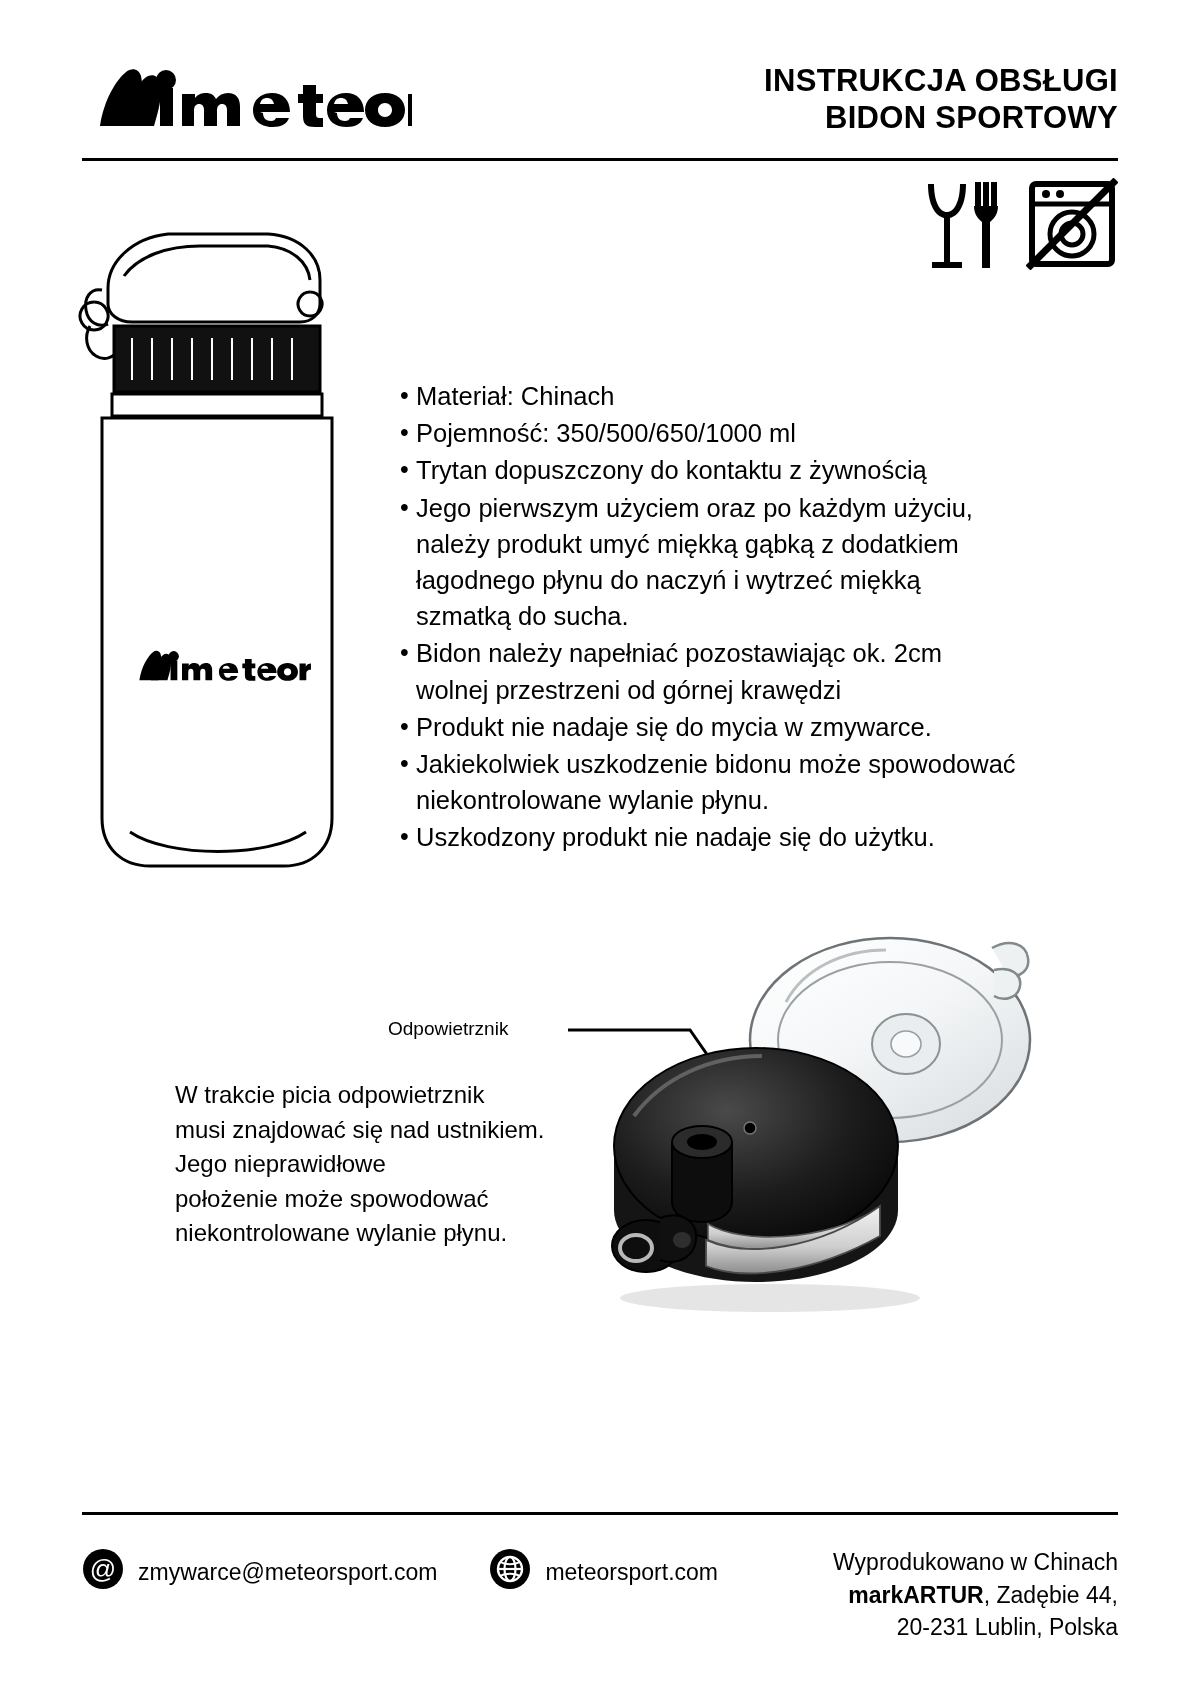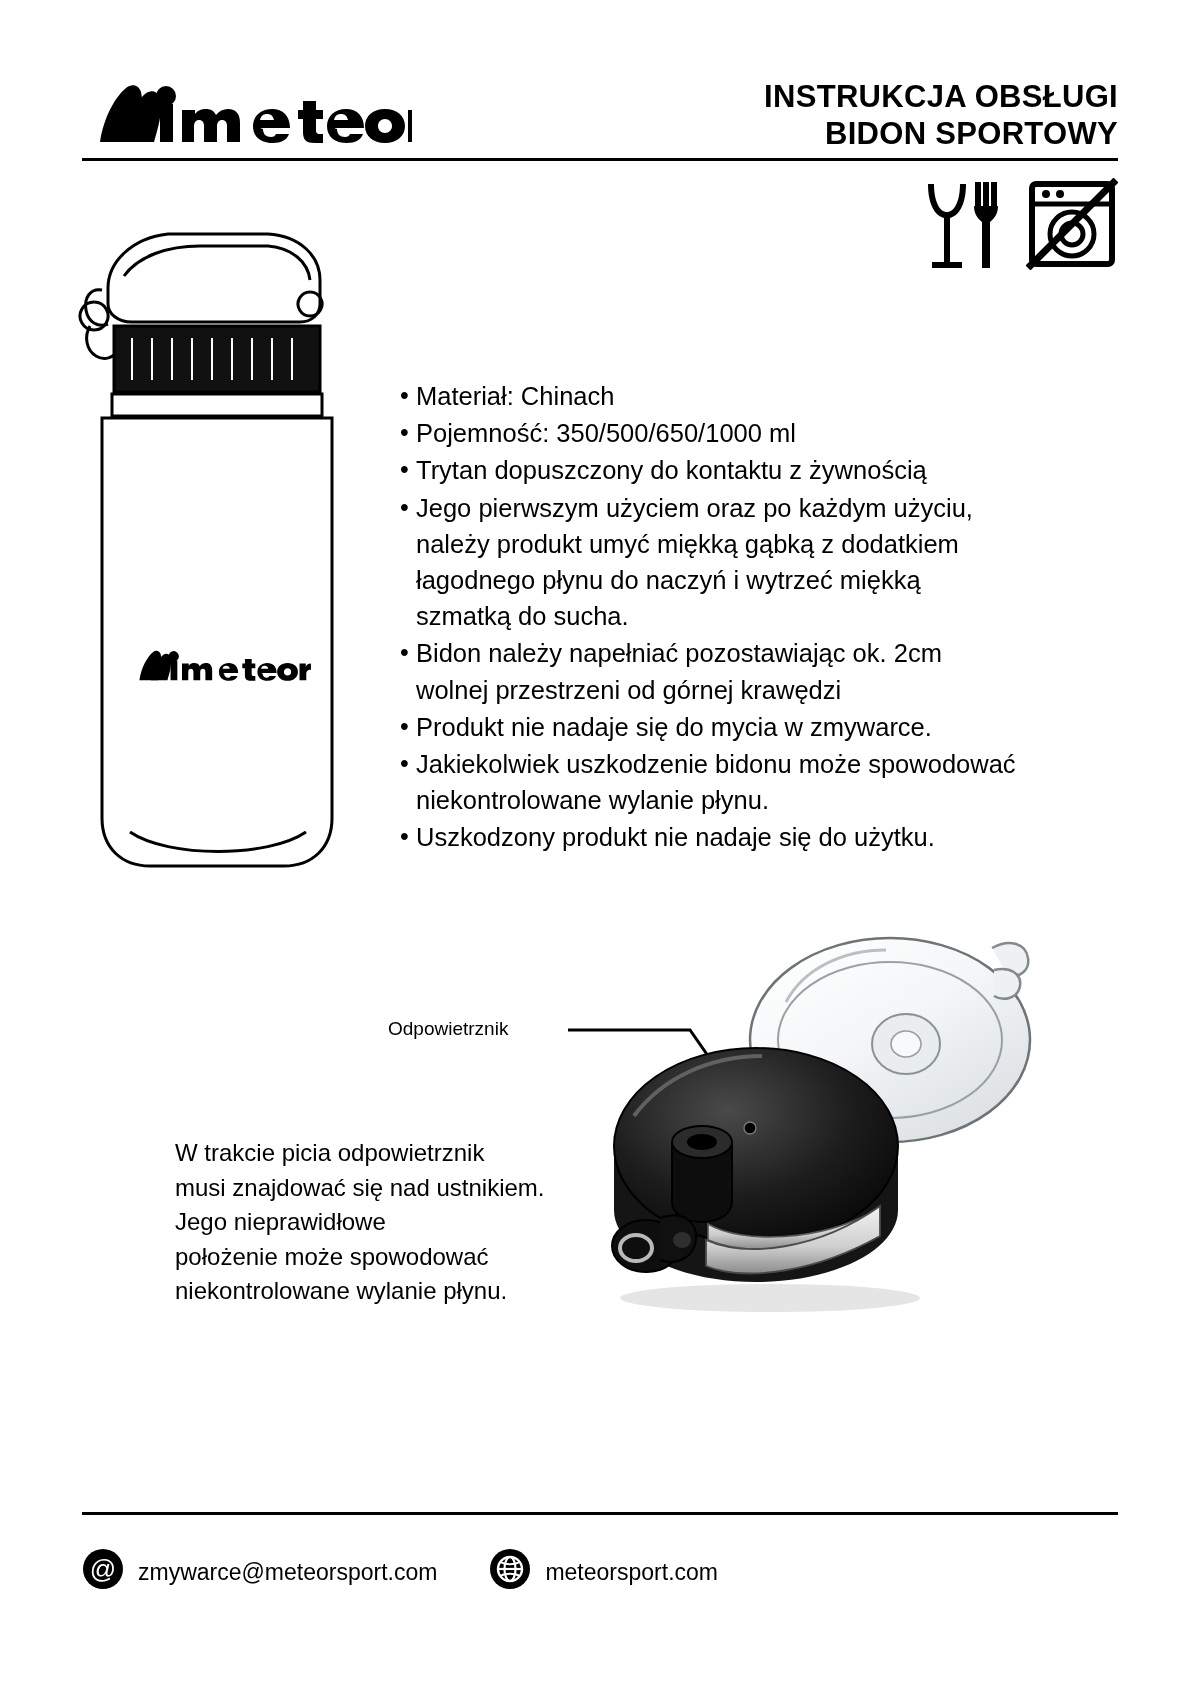--- a/index.html
+++ b/index.html
@@ -17,21 +17,21 @@
   }
   .page {
     position: absolute;
     inset: 0;
   }
 
   
   .header {
     position: absolute;
     left: 82px;
-    top: 64px;
+    top: 48px;
     width: 1036px;
     height: 104px;
     display: flex;
     align-items: center;
     justify-content: space-between;
   }
   .brand-logo {
     display: flex;
     align-items: center;
     gap: 6px;
@@ -112,21 +112,21 @@
     position: absolute;
     left: 560px;
     top: 1020px;
     width: 230px;
     height: 140px;
     pointer-events: none;
   }
   .usage-note {
     position: absolute;
     left: 175px;
-    top: 1136px;
+    top: 1078px;
     width: 420px;
     font-size: 24px;
     line-height: 1.44;
     white-space: pre-line;
   }
   .lid-figure {
     position: absolute;
     left: 590px;
     top: 910px;
     width: 460px;
@@ -430,15 +430,22 @@
             <ellipse cx="21" cy="21" rx="5.5" ry="12" fill="none" stroke="#fff" stroke-width="2.2"></ellipse>
             <line x1="9" y1="21" x2="33" y2="21" stroke="#fff" stroke-width="2.2"></line>
             <path d="M11.5 14 C16 17 26 17 30.5 14" fill="none" stroke="#fff" stroke-width="2"></path>
             <path d="M11.5 28 C16 25 26 25 30.5 28" fill="none" stroke="#fff" stroke-width="2"></path>
           </svg>
         </span>
         <span>meteorsport.com</span>
       </div>
     </div>
 
+    <div class="manufacturer">
+      <div>Wyprodukowano w Chinach</div>
+      <div>
+        <b>markARTUR</b><span>, Zadębie 44,</span>
+      </div>
+      <div>20-231 Lublin, Polska</div>
+    </div>
   </div>
 
 </div>
 
 </body></html>

